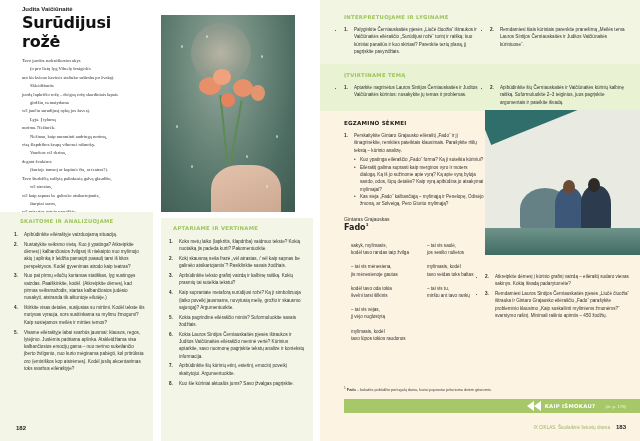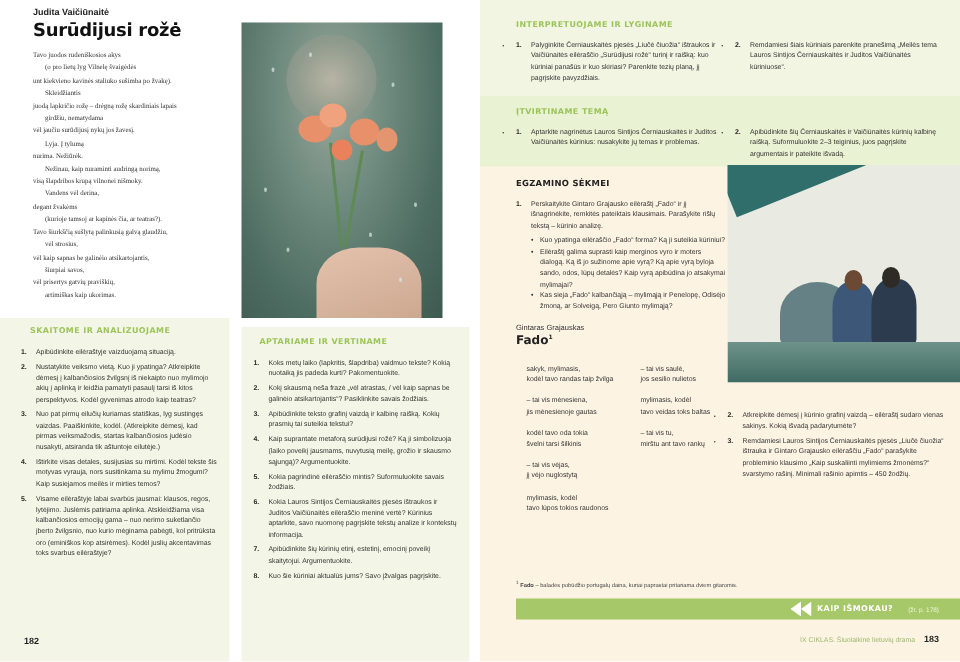--- a/index.html
+++ b/index.html
@@ -5,21 +5,21 @@
   * { box-sizing: border-box; margin: 0; padding: 0; }
   html, body { width: 640px; height: 441px; overflow: hidden; background: #ffffff; }
   body { position: relative; font-family: "Liberation Sans", sans-serif; color: #2a2a2a; }
 
   .page-left { position: absolute; left: 0; top: 0; width: 320px; height: 441px; background: #ffffff; }
   .page-right { position: absolute; left: 320px; top: 0; width: 320px; height: 441px; background: #fdf3e3; }
 
   
   .poem-panel { position: absolute; left: 22px; top: 6px; width: 132px; }
   .poem-author { font-family: "Liberation Sans", sans-serif; font-weight: bold; font-size: 6px; color: #222; }
-  .poem-title { font-family: "DejaVu Sans", sans-serif; font-size: 12px; font-weight: bold; color: #111; margin-top: 1px; margin-bottom: 6px; letter-spacing: -0.2px; }
+  .poem-title { font-family: "DejaVu Sans", sans-serif; font-size: 16px; font-weight: bold; color: #111; margin-top: 1px; margin-bottom: 6px; letter-spacing: -0.2px; }
   .poem-line { font-family: "Liberation Serif", serif; font-size: 4.6px; line-height: 8.4px; color: #333; white-space: nowrap; }
   .poem-line.ind { padding-left: 8px; }
 
   
   .photo-rain { position: absolute; left: 161px; top: 15px; width: 134px; height: 197px; overflow: hidden;
     background: radial-gradient(ellipse at 45% 25%, #9aa89c 0%, #6f8a7e 35%, #4e6d62 70%, #3e5a50 100%); }
   .photo-rain .face { position: absolute; left: 30px; top: 8px; width: 60px; height: 60px; border-radius: 50%;
     background: radial-gradient(circle, #b8b4a4 0%, #8e9a8c 60%, rgba(110,138,126,0) 100%); }
   .photo-rain .flower { position: absolute; border-radius: 50%; background: #e7906a; }
   .photo-rain .stem { position: absolute; width: 2px; background: #5e8a55; }

